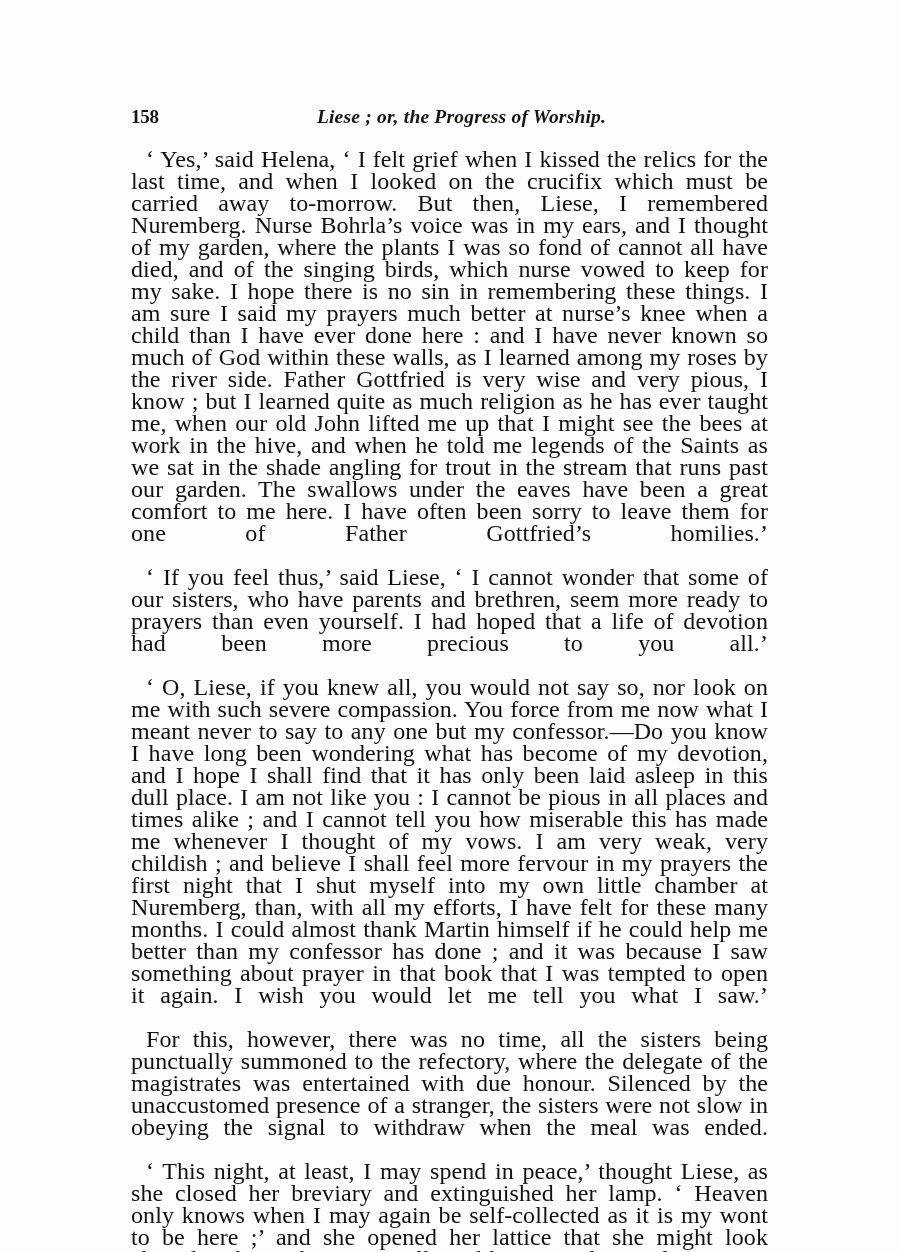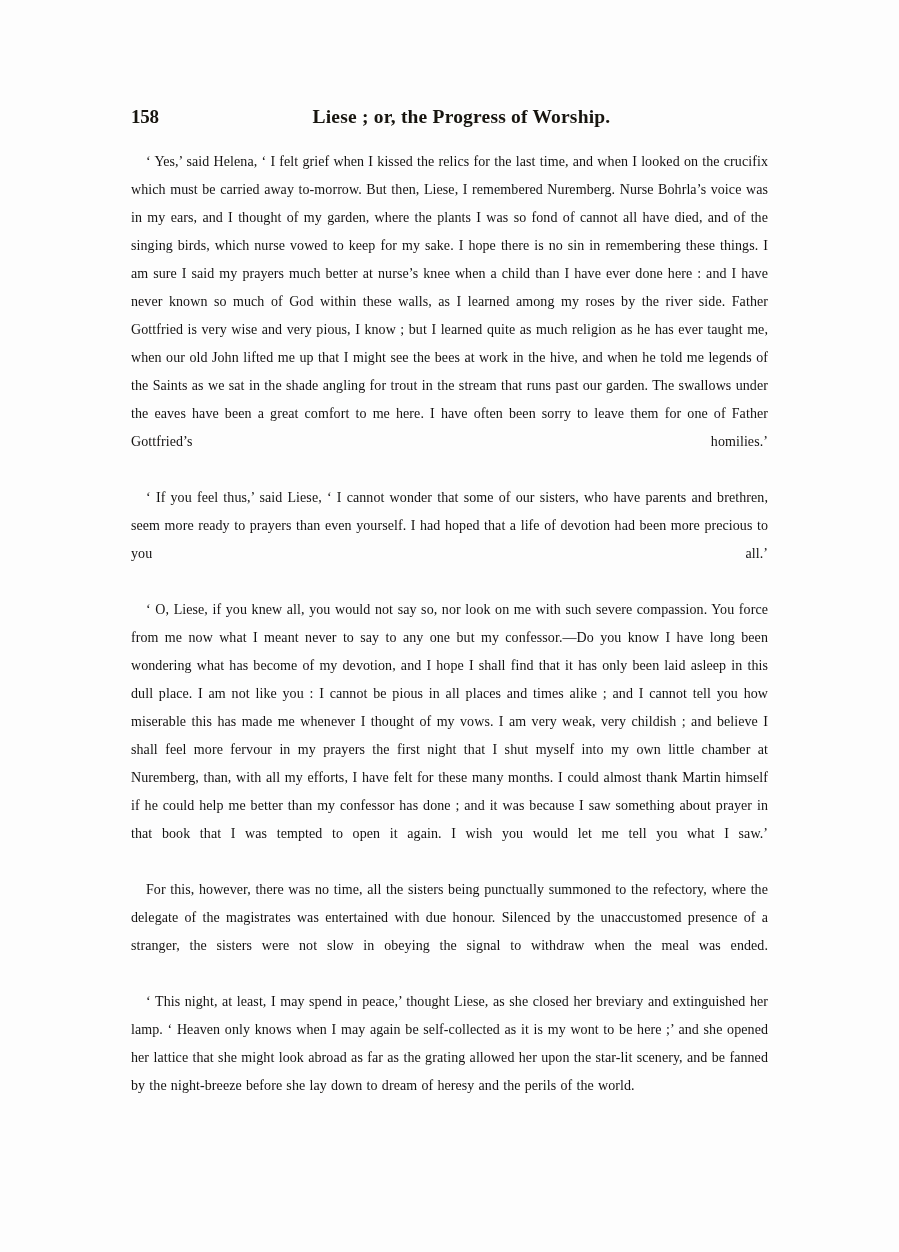--- a/index.html
+++ b/index.html
@@ -41,38 +41,39 @@
     letter-spacing: -0.3px;
     color: #17150f;
   }
   .head-title {
     position: absolute;
     left: 0;
     top: 0;
     width: 637px;
     text-align: center;
     font-size: 19.5px;
+    font-style: italic;
     font-weight: 700;
     letter-spacing: 0.2px;
     color: #17150f;
     transform: translateX(12px);
   }
 
   
   .textblock {
     position: absolute;
     left: 131px;
     top: 148px;
     width: 637px;
   }
 
   .para {
     margin: 0;
-    font-size: 14px;
-    line-height: 28px;
+    font-size: 24px;
+    line-height: 22px;
     text-align: justify;
     text-justify: inter-word;
     letter-spacing: 0.08px;
     word-spacing: 0.6px;
     color: #131110;
     -webkit-font-smoothing: none;
   }
   .para.indent {
     text-indent: 15px;
   }

